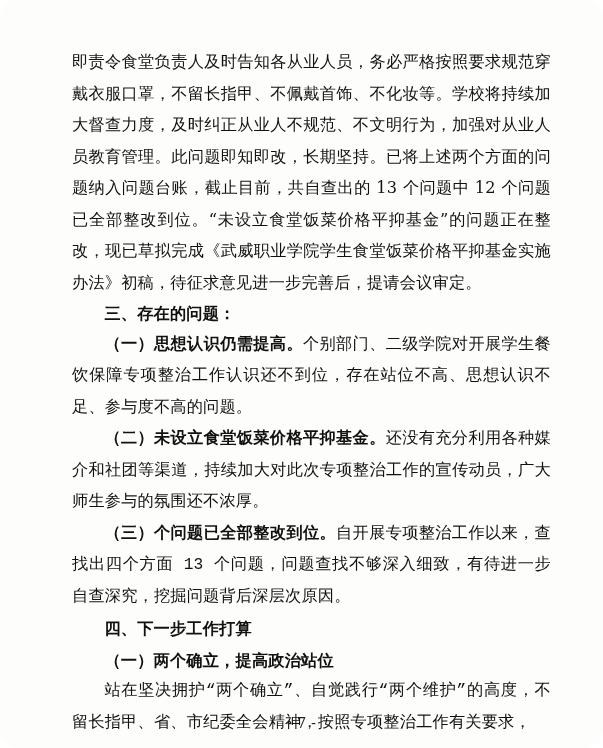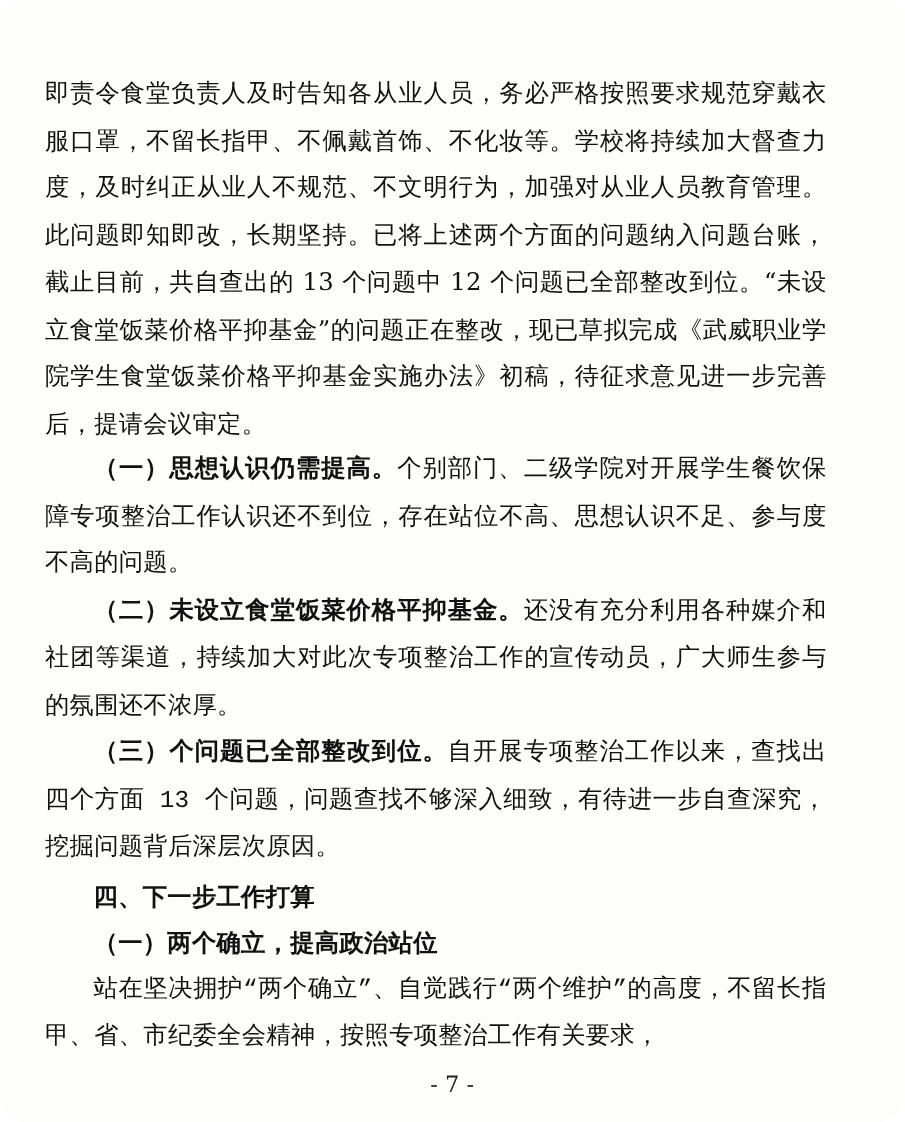--- a/index.html
+++ b/index.html
@@ -13,21 +13,21 @@
     overflow: hidden;
     font-family: "DejaVu Serif", serif;
     color: #1a1a1a;
   }
   .page {
     position: relative;
     width: 603px;
     height: 748px;
     background: #fdfdfb;
     box-sizing: border-box;
-    padding: 46px 52px 0 30px;
+    padding: 46px 52px 0 72px;
     border-radius: 18px;
   }
   .doc-body {
     font-size: 16.2px;
     line-height: 31.5px;
     letter-spacing: 0.2px;
     text-align: justify;
     text-justify: inter-ideograph;
     color: #111111;
   }
@@ -58,20 +58,21 @@
   }
 </style>
 </head>
 <body>
 
 <div class="page">
   <div class="doc-body">
 
     <p class="para"><span>即责令食堂负责人及时告知各从业人员，务必严格按照要求规范穿戴衣服口罩，不留长指甲、不佩戴首饰、不化妆等。学校将持续加大督查力度，及时纠正从业人不规范、不文明行为，加强对从业人员教育管理。此问题即知即改，长期坚持。已将上述两个方面的问题纳入问题台账，截止目前，共自查出的 13 个问题中 12 个问题已全部整改到位。“未设立食堂饭菜价格平抑基金”的问题正在整改，现已草拟完成《武威职业学院学生食堂饭菜价格平抑基金实施办法》初稿，待征求意见进一步完善后，提请会议审定。</span></p>
 
+    <p class="para heading"><span>三、存在的问题：</span></p>
 
     <p class="para indent"><span class="lead-bold">（一）思想认识仍需提高。</span><span>个别部门、二级学院对开展学生餐饮保障专项整治工作认识还不到位，存在站位不高、思想认识不足、参与度不高的问题。</span></p>
 
     <p class="para indent"><span class="lead-bold">（二）未设立食堂饭菜价格平抑基金。</span><span>还没有充分利用各种媒介和社团等渠道，持续加大对此次专项整治工作的宣传动员，广大师生参与的氛围还不浓厚。</span></p>
 
     <p class="para indent"><span class="lead-bold">（三）个问题已全部整改到位。</span><span>自开展专项整治工作以来，查找出四个方面 13 个问题，问题查找不够深入细致，有待进一步自查深究，挖掘问题背后深层次原因。</span></p>
 
     <p class="para heading"><span>四、下一步工作打算</span></p>
 
     <p class="para heading"><span>（一）两个确立，提高政治站位</span></p>

